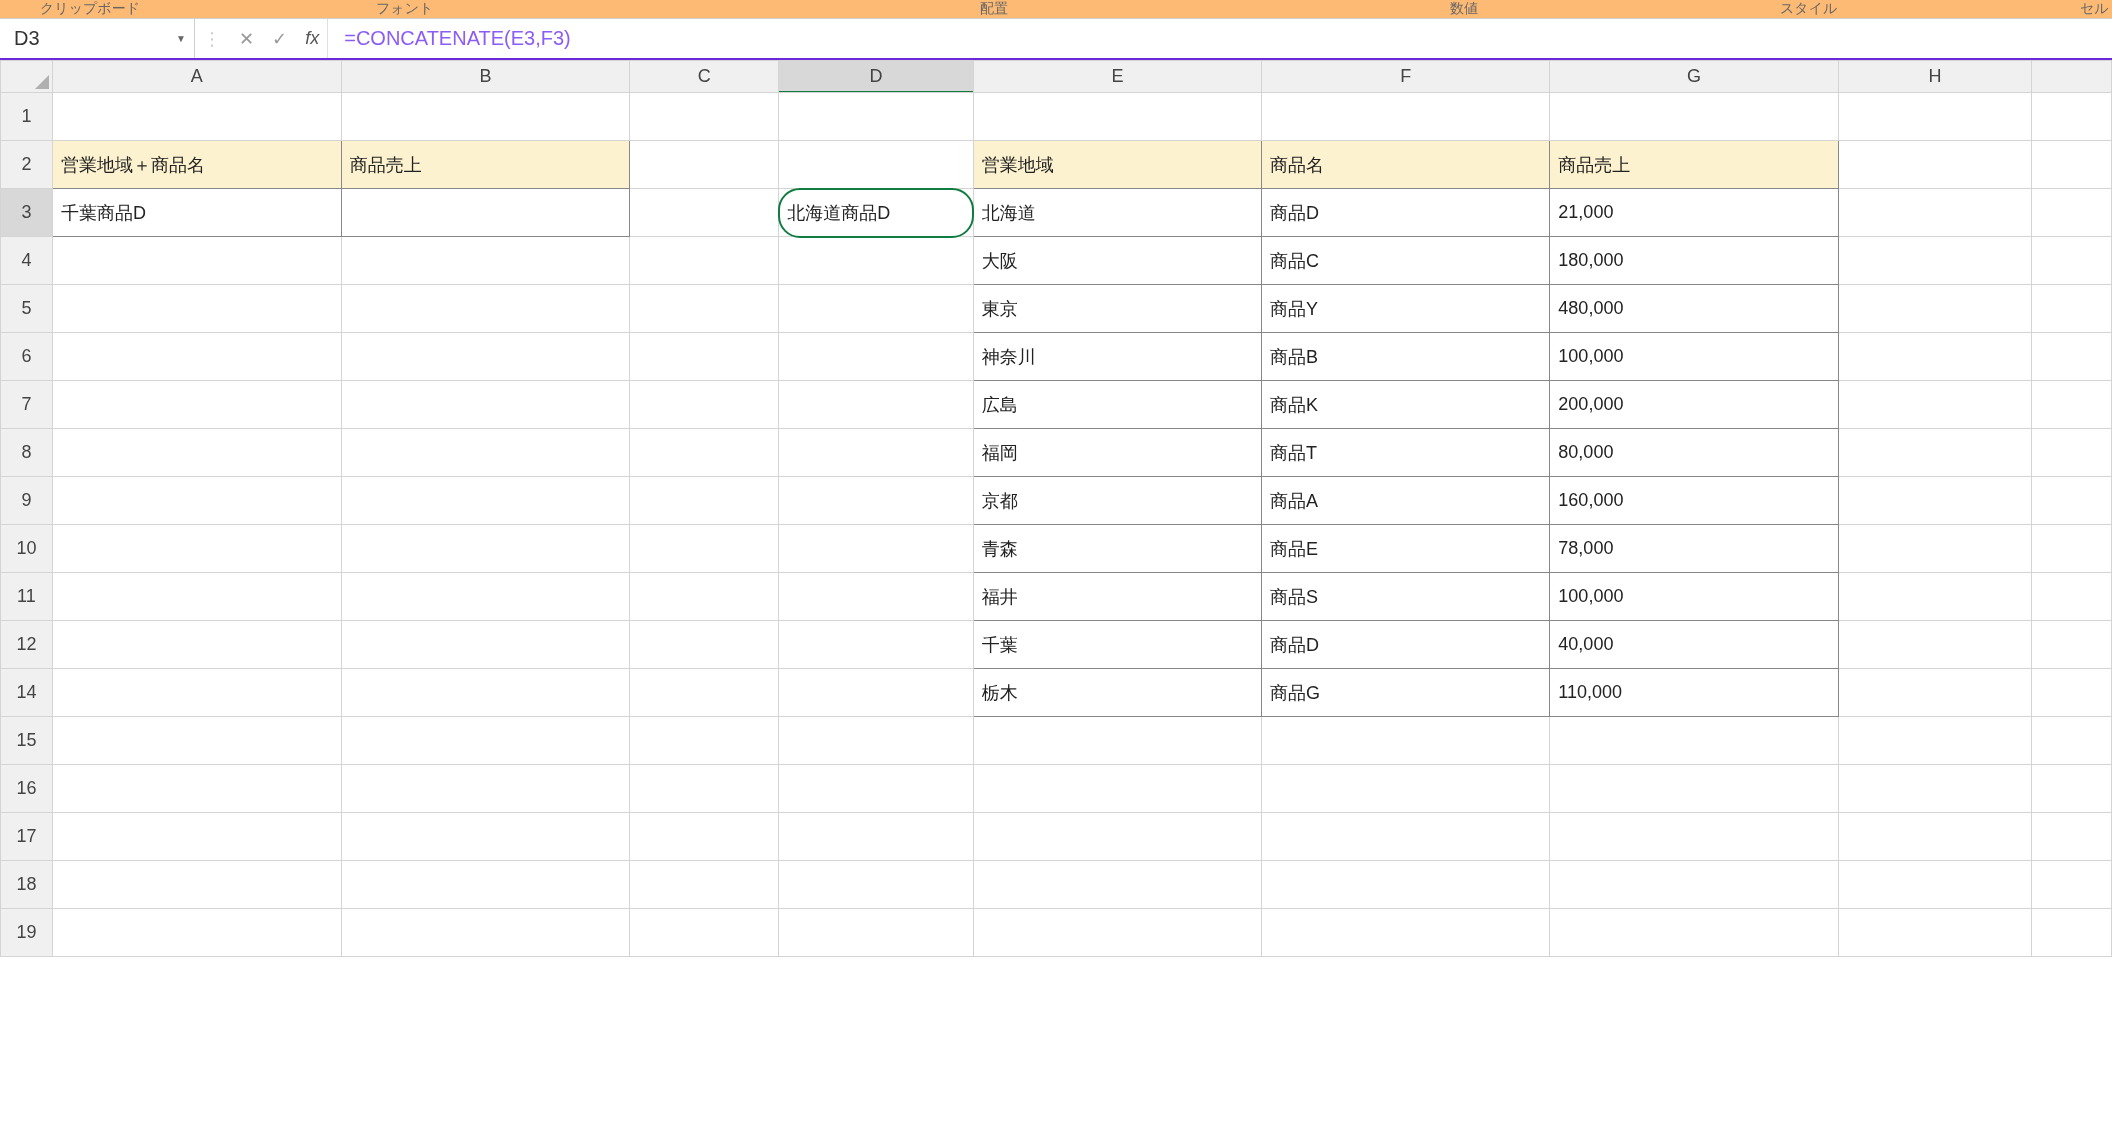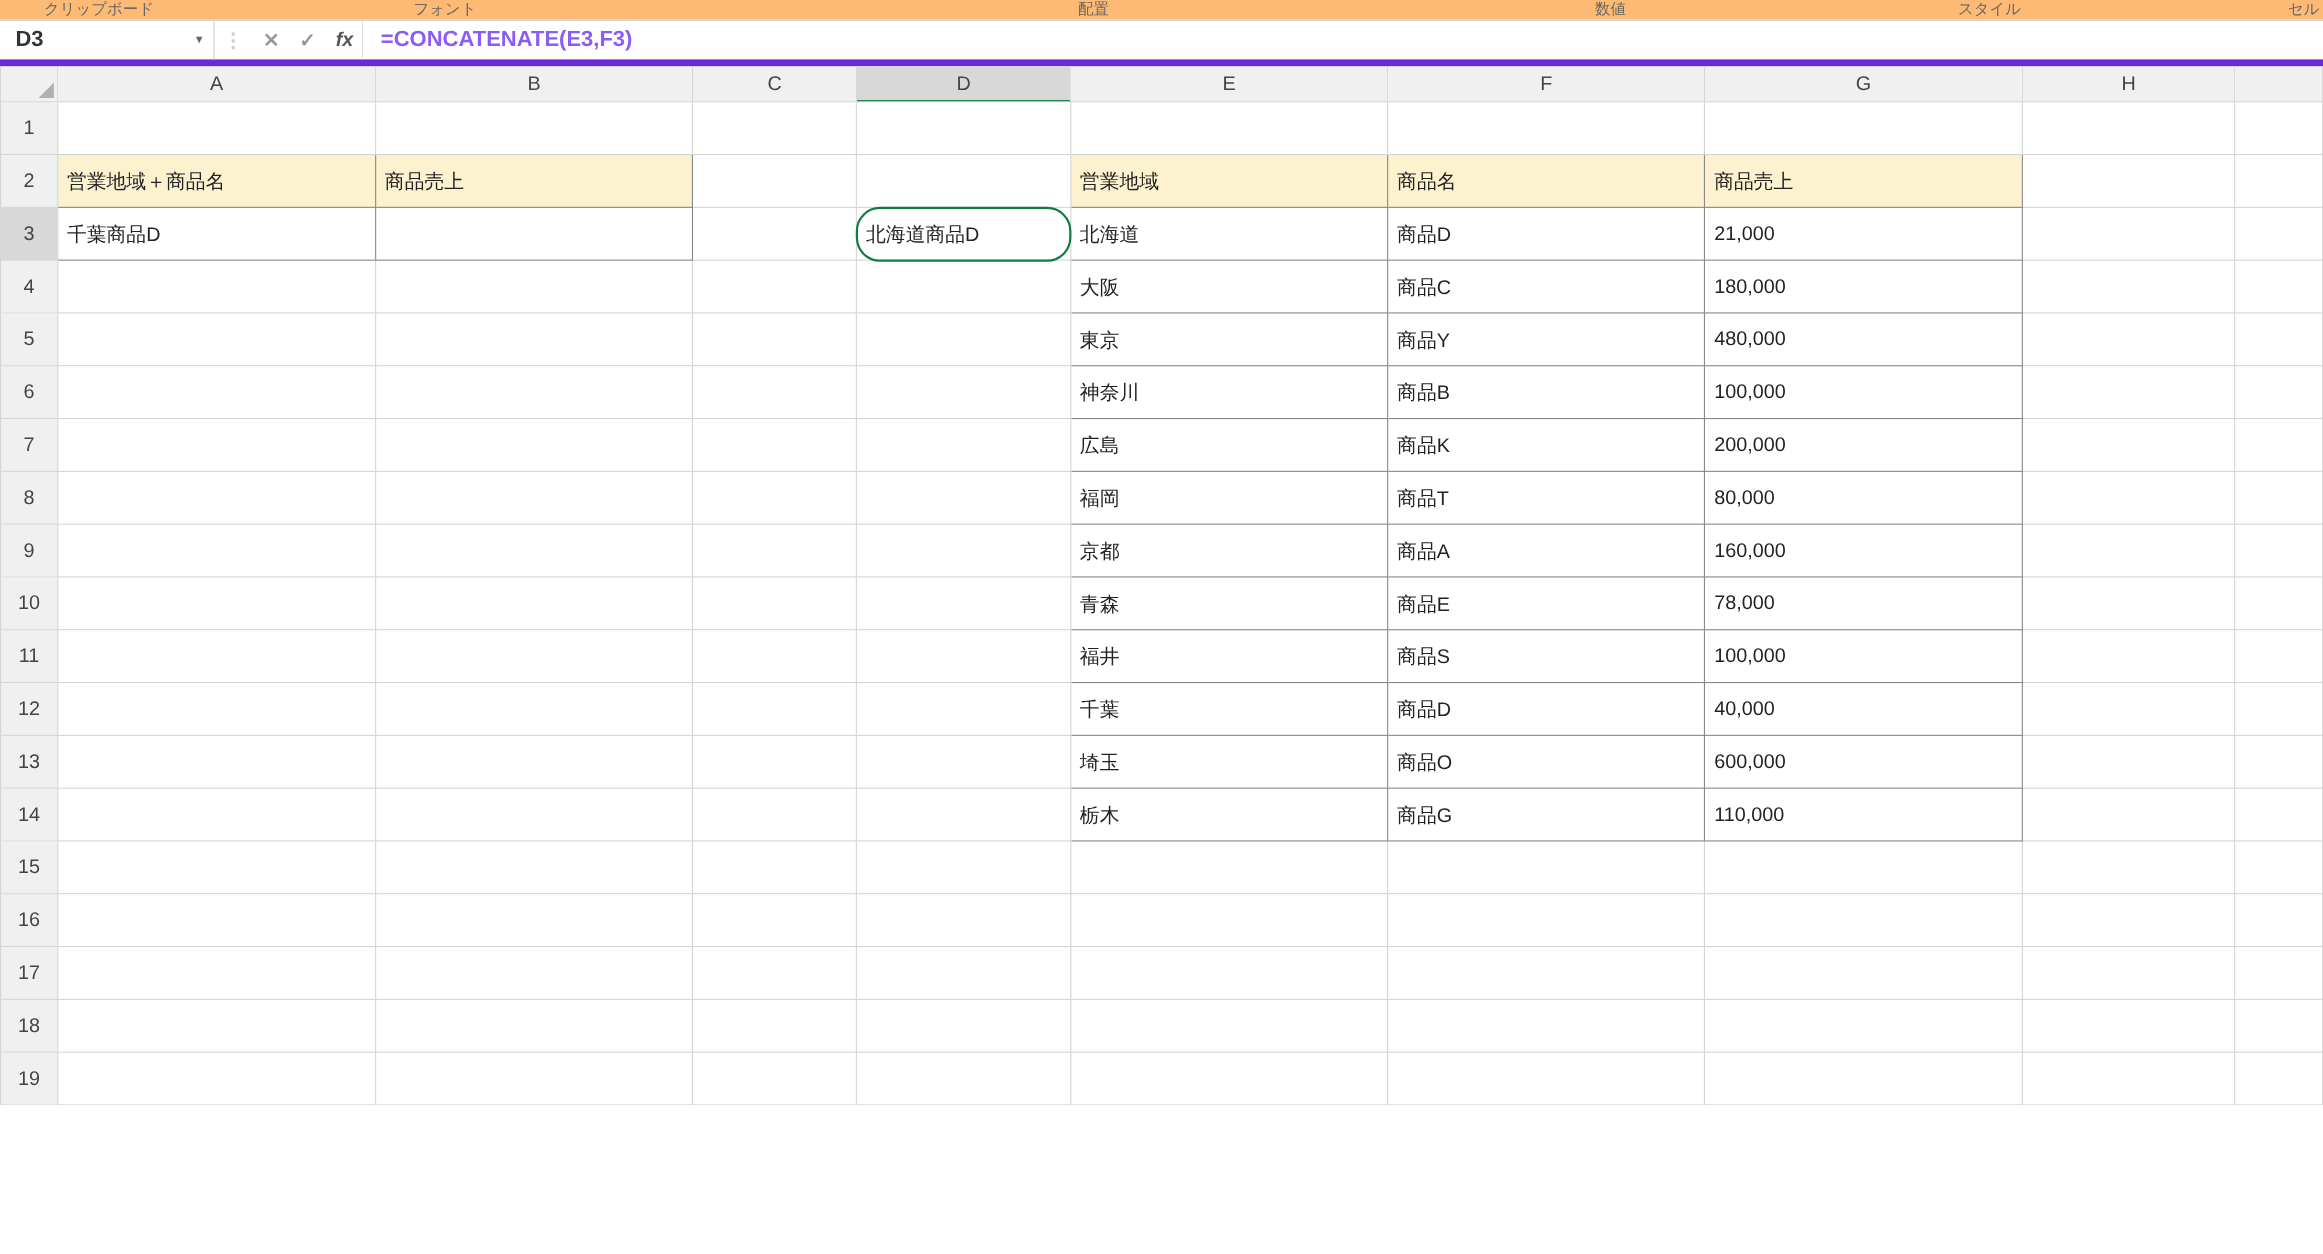--- a/index.html
+++ b/index.html
@@ -19,23 +19,22 @@
     align-items: flex-start;
     overflow: hidden;
     padding: 0 10px;
   }
   .ribbon-labels span { position: absolute; }
   .formula-bar {
     display: flex;
     align-items: flex-end;
     height: 42px;
     border-top: 1px solid #d0d0d0;
-    border-bottom: 6px solid #6d28d9;
+    border-bottom: 2px solid #6d28d9;
     background: #fff;
-    font-weight: bold;
   }
   .name-box {
     width: 195px;
     height: 100%;
     display: flex;
     align-items: center;
     padding-left: 14px;
     border-right: 1px solid #d0d0d0;
     position: relative;
     font-size: 20px;
@@ -352,32 +351,20 @@
           <td></td>
           <td></td>
           <td></td>
           <td class="bcell">千葉</td>
           <td class="bcell">商品D</td>
           <td class="bcell num">40,000</td>
           <td></td>
           <td></td>
         </tr>
         <tr>
-          <td class="rowhdr">13</td>
-          <td></td>
-          <td></td>
-          <td></td>
-          <td></td>
-          <td class="bcell">埼玉</td>
-          <td class="bcell">商品O</td>
-          <td class="bcell num">600,000</td>
-          <td></td>
-          <td></td>
-        </tr>
-        <tr>
           <td class="rowhdr">14</td>
           <td></td>
           <td></td>
           <td></td>
           <td></td>
           <td class="bcell">栃木</td>
           <td class="bcell">商品G</td>
           <td class="bcell num">110,000</td>
           <td></td>
           <td></td>

